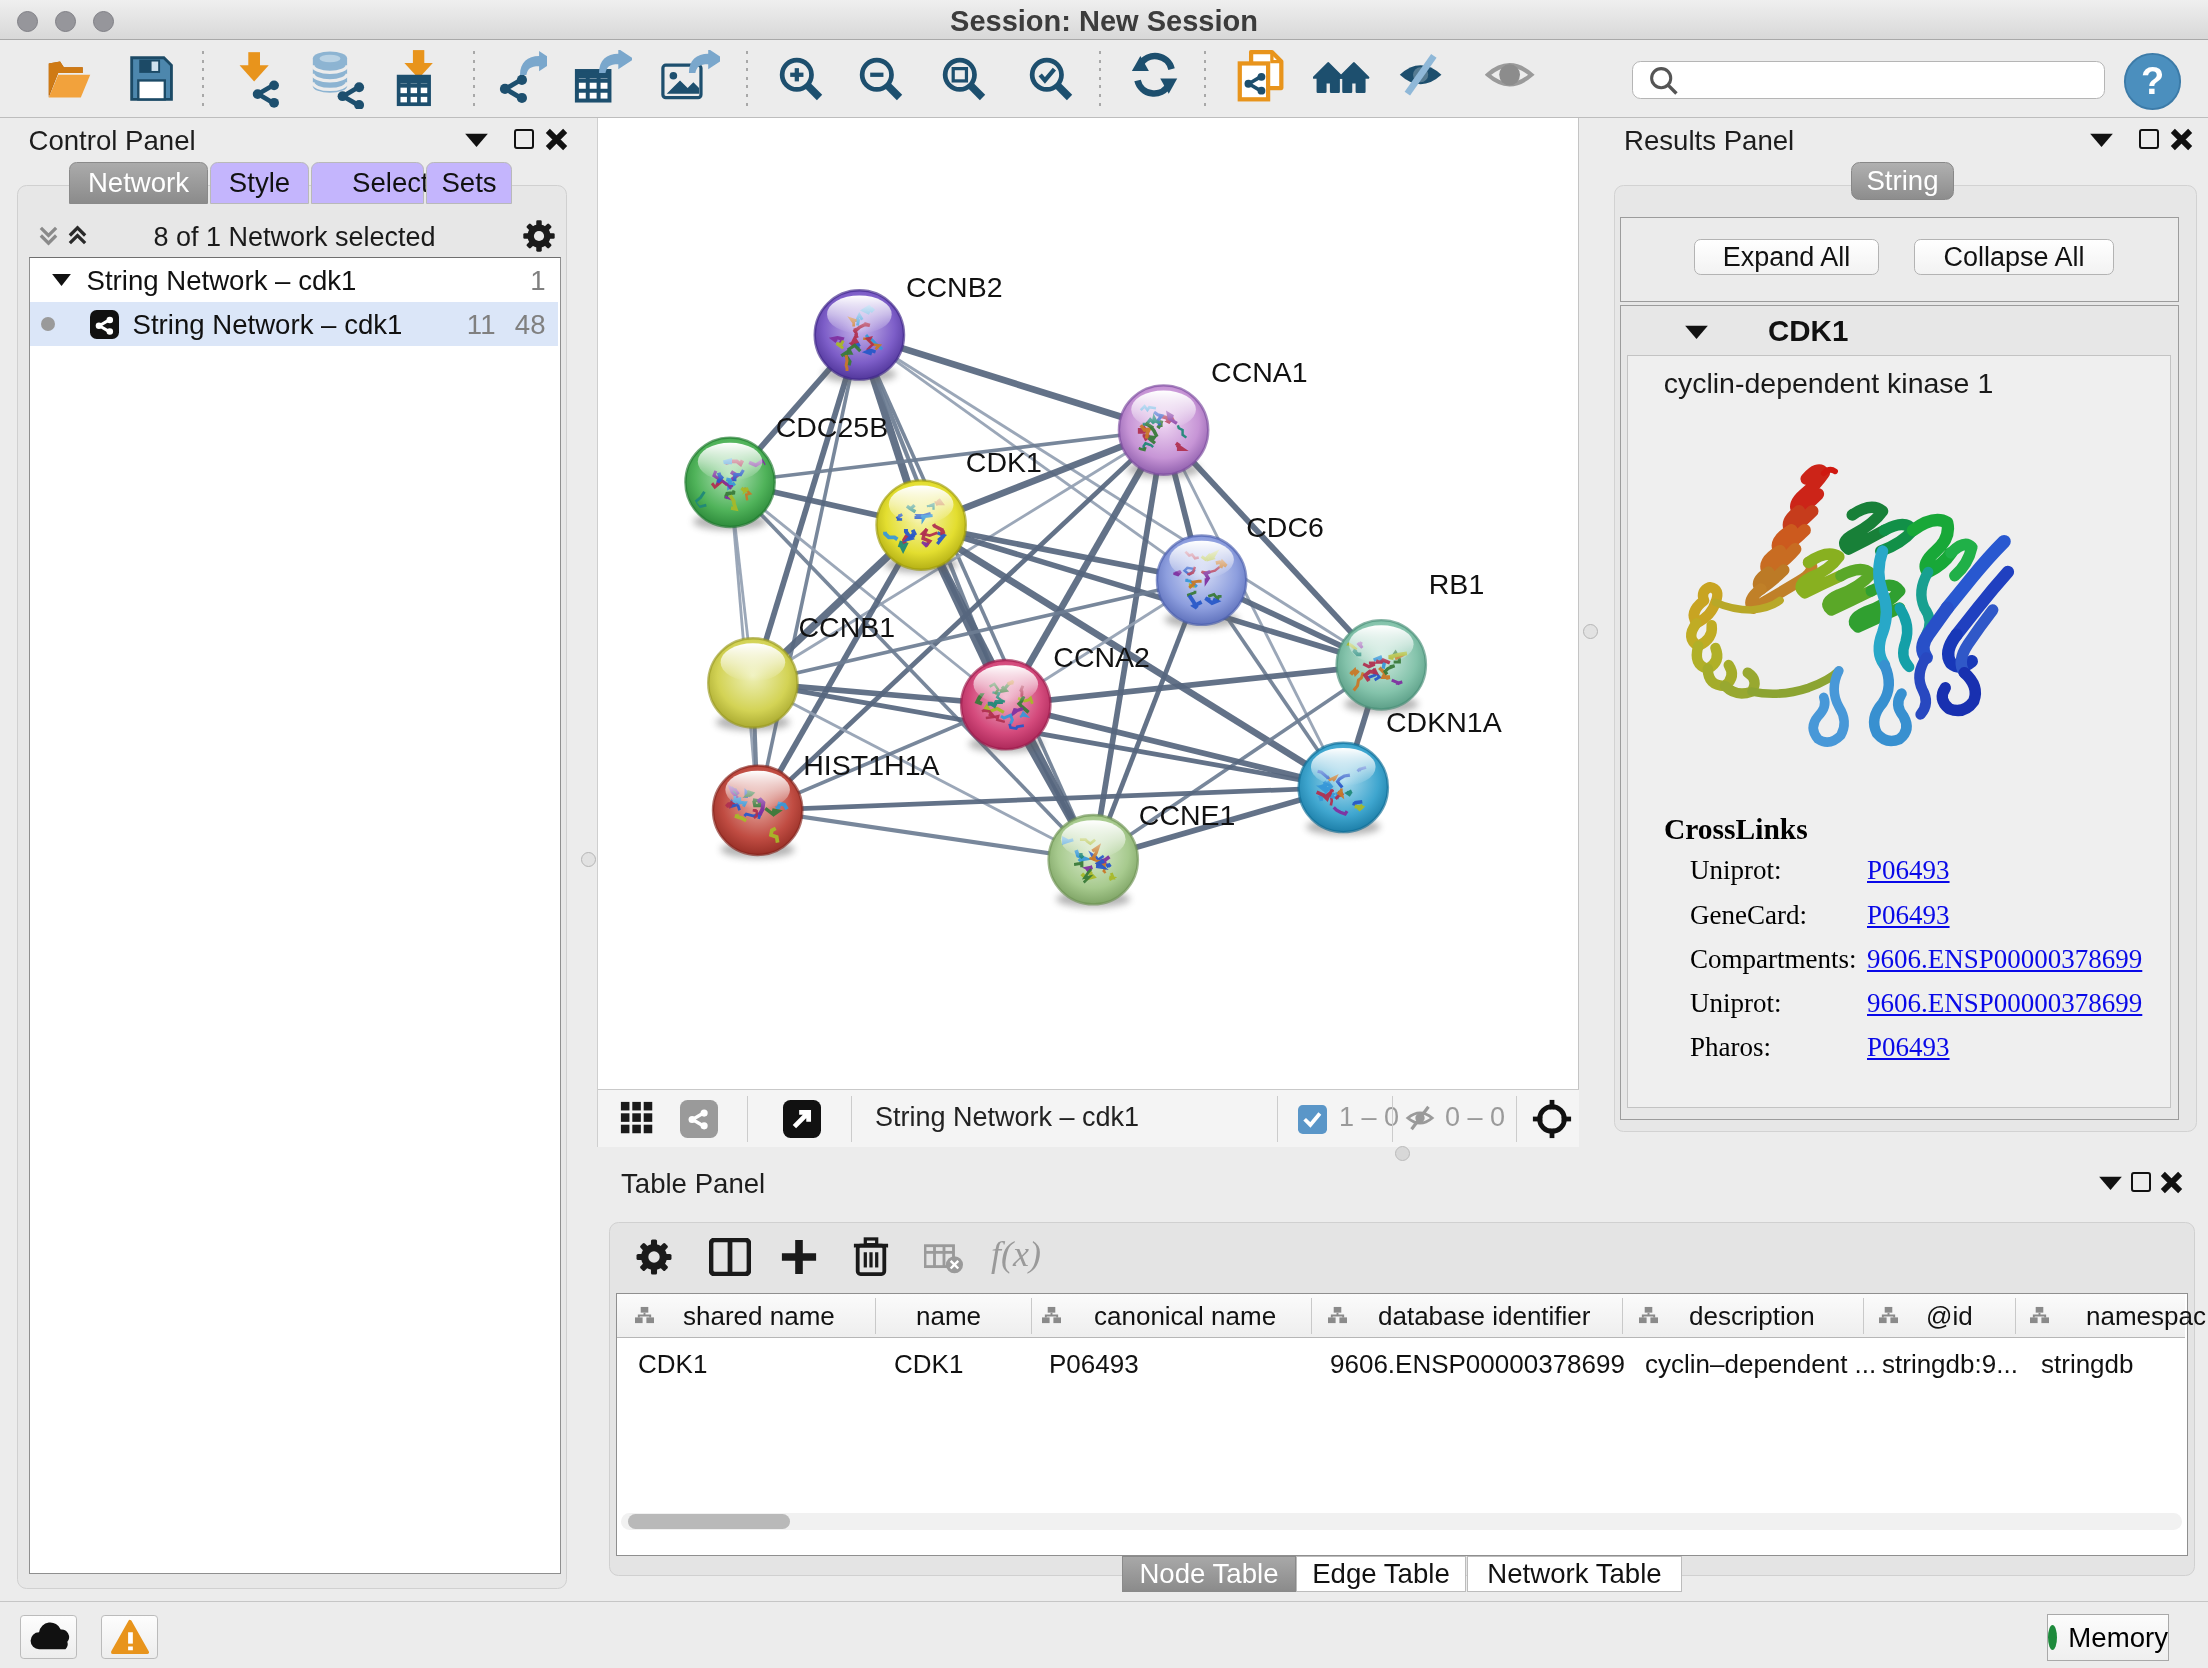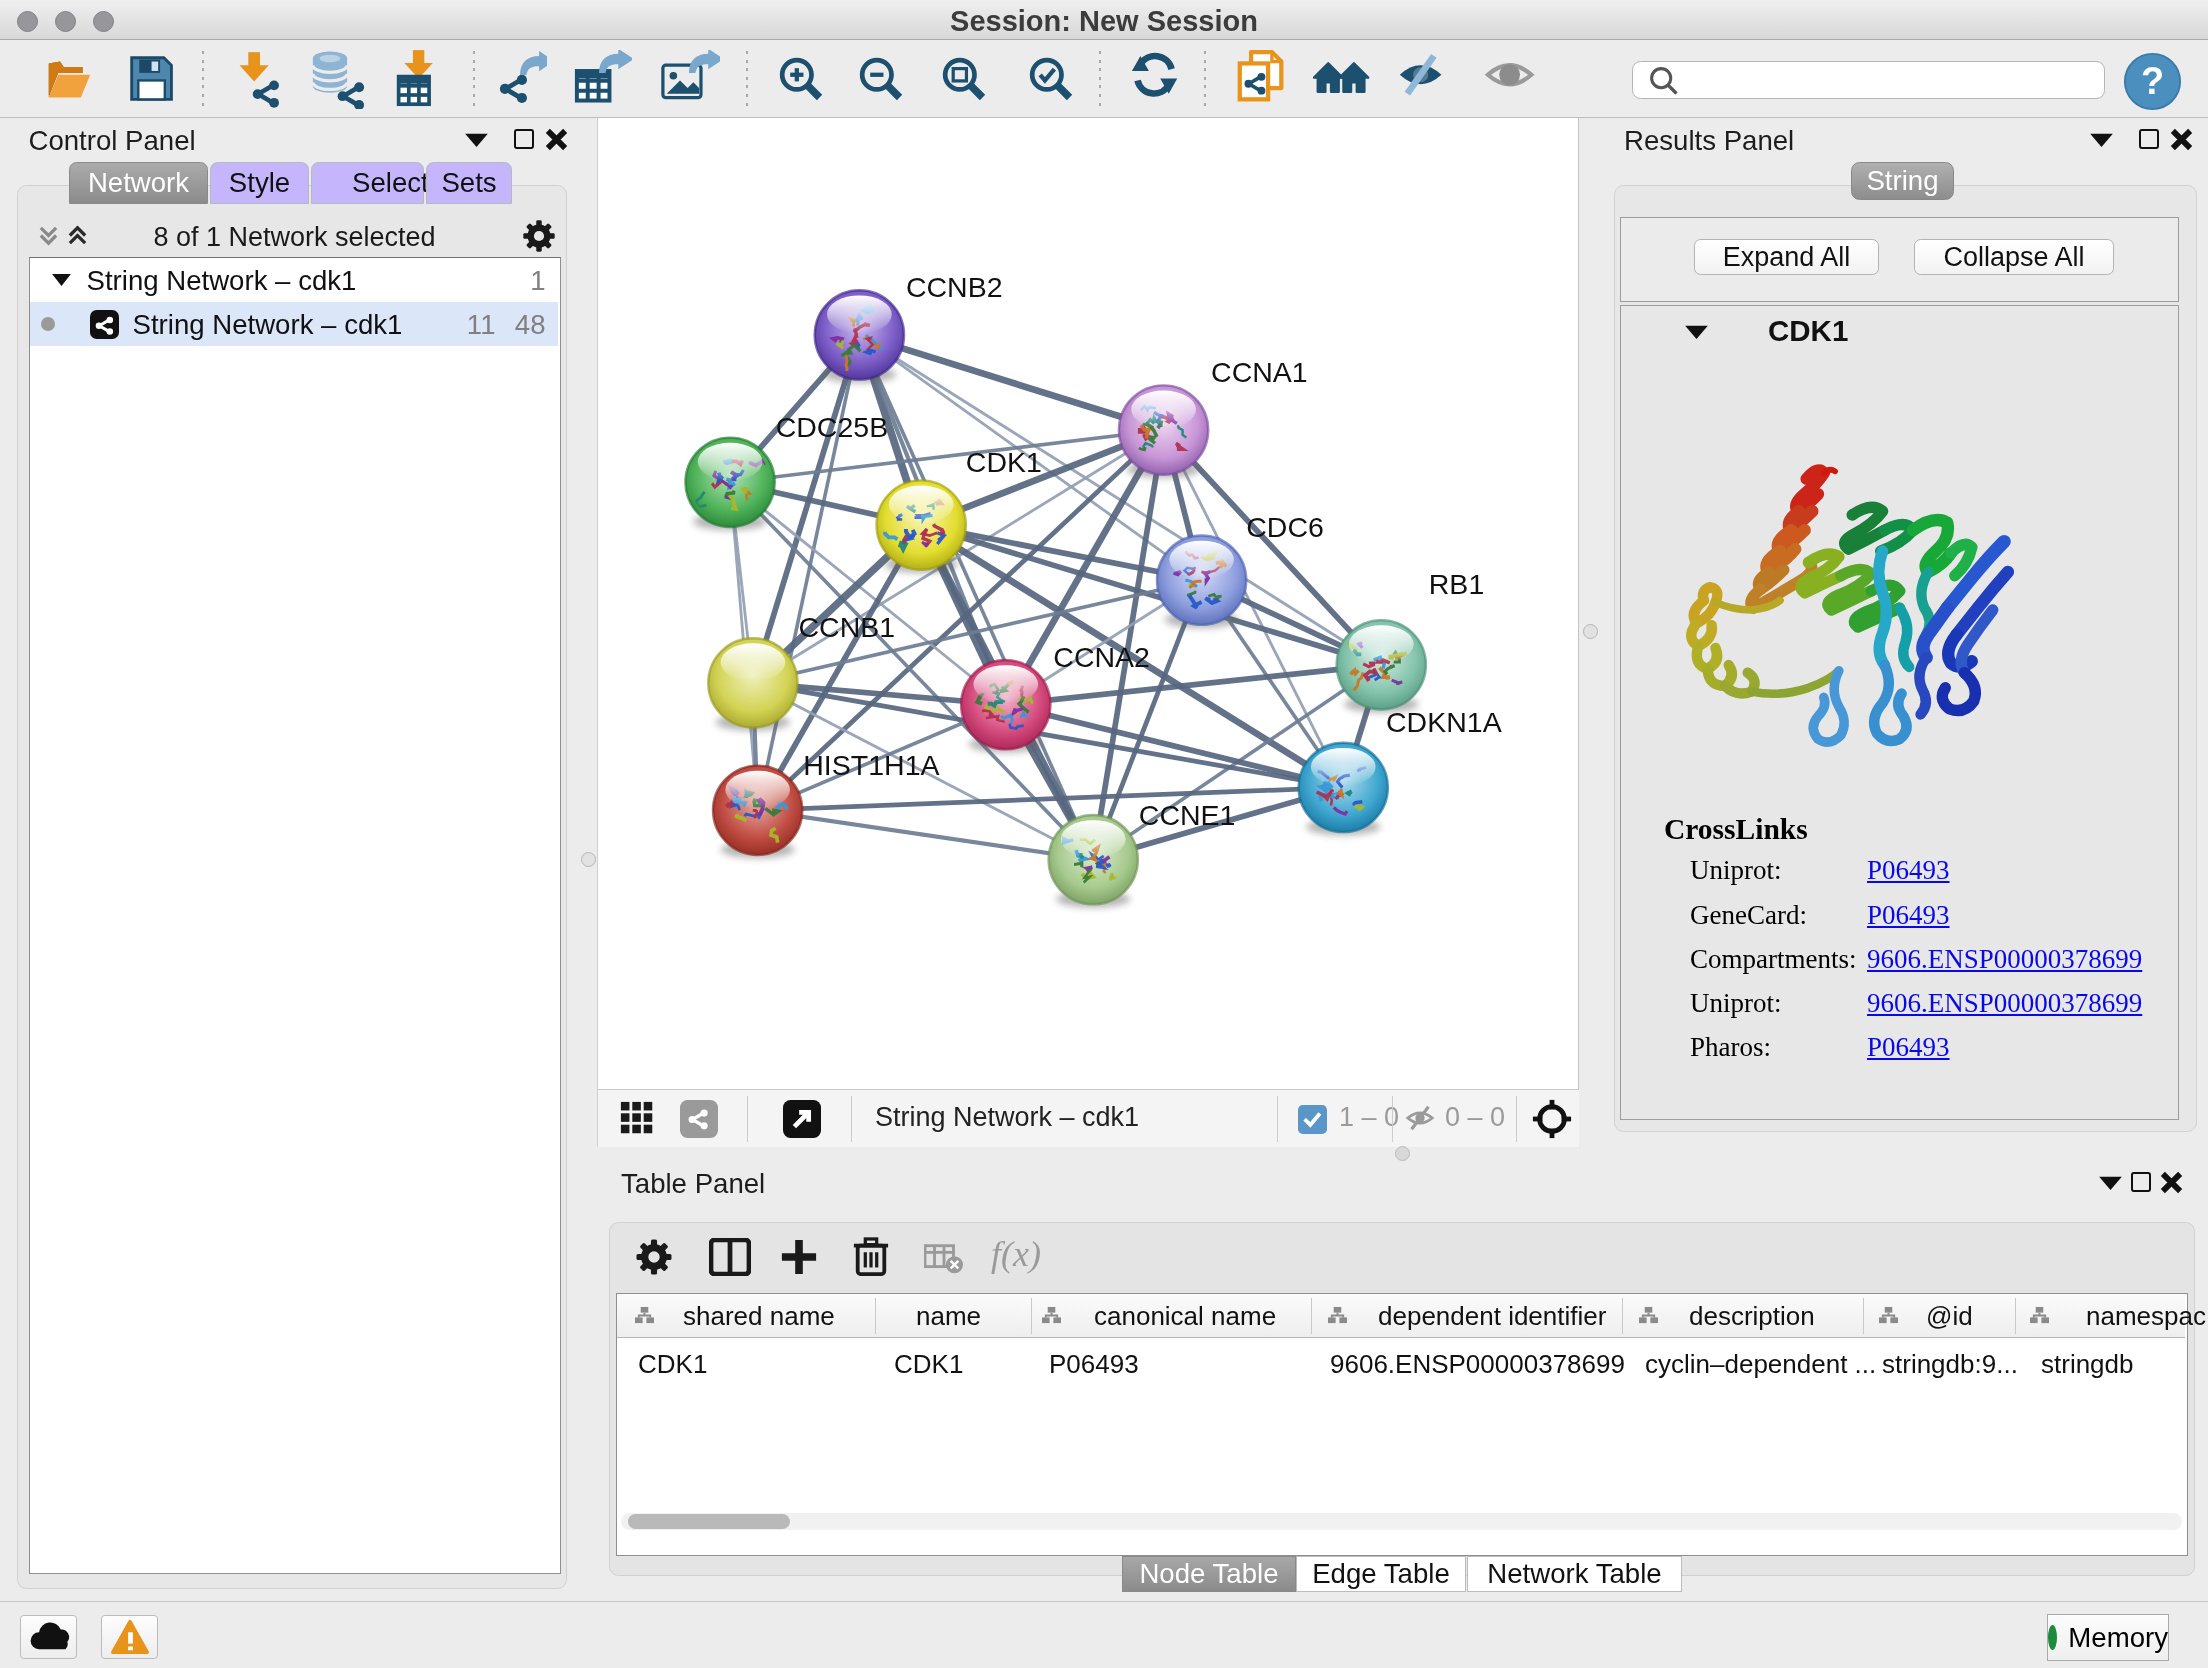--- a/index.html
+++ b/index.html
@@ -748,20 +748,23 @@
 <div id="stringtab" class="abs">String</div>
 <div id="expbox" class="abs">
     <div class="abs wbtn" style="left:73px;width:185px;">Expand All</div>
     <div class="abs wbtn" style="left:293px;width:200px;">Collapse All</div>
   </div>
 <div id="cdkbox" class="abs">
     <div class="abs" style="left:147px;top:7.6px;font-size:29.5px;font-weight:bold;color:#111;">CDK1</div>
     <svg class="abs" style="left:63px;top:17px;" width="25" height="17" viewBox="0 0 26 18" xmlns="http://www.w3.org/2000/svg">
       <polygon points="1,3 25,3 13,17" fill="#111"></polygon>
     </svg>
+    <div id="cdkcontent" class="abs">
+      <div id="cdkdesc" class="abs">cyclin-dependent kinase 1</div>
+    </div>
   </div>
 <svg class="abs" style="left:1666px;top:458px;" width="361" height="302" viewBox="0 0 380 318" xmlns="http://www.w3.org/2000/svg">
     <g fill="none" stroke-linecap="round" stroke-linejoin="round">
       <path d="M148 22 Q160 8 166 16 Q158 28 146 38 Q132 50 140 56 Q152 46 160 38" stroke="#cc2418" stroke-width="13"></path>
       <path d="M140 56 Q124 68 132 76 Q146 64 154 56" stroke="#c63c1c" stroke-width="13"></path>
       <path d="M132 76 Q112 88 120 98 Q136 86 146 76" stroke="#cc5a1e" stroke-width="13"></path>
       <path d="M120 98 Q100 110 108 120 Q126 108 136 96" stroke="#c86c22" stroke-width="13"></path>
       <path d="M108 120 Q92 130 100 138 Q114 128 124 118" stroke="#bc7a26" stroke-width="12"></path>
       <path d="M166 16 Q172 10 178 14" stroke="#d01810" stroke-width="6"></path>
       <path d="M100 138 Q84 150 92 158 Q110 148 140 130 Q160 118 150 110" stroke="#c08028" stroke-width="12"></path>
@@ -868,21 +871,21 @@
         <path d="M11 7 L11 10 M5 12 L5 10 L17 10 L17 12" stroke="#8a8a8a" stroke-width="2" fill="none"></path>
       </svg>
       <div class="abs th" style="left:477px;">canonical name</div>
       <div class="abs coldiv" style="left:694px;"></div>
       <svg class="abs" style="left:710px;top:12.4px;" width="21" height="19" viewBox="0 0 22 20" xmlns="http://www.w3.org/2000/svg">
         <rect x="7" y="1" width="8" height="6" fill="#8a8a8a"></rect>
         <rect x="1" y="12" width="8" height="6" fill="#8a8a8a"></rect>
         <rect x="13" y="12" width="8" height="6" fill="#8a8a8a"></rect>
         <path d="M11 7 L11 10 M5 12 L5 10 L17 10 L17 12" stroke="#8a8a8a" stroke-width="2" fill="none"></path>
       </svg>
-      <div class="abs th" style="left:761px;">dependent identifier</div>
+      <div class="abs th" style="left:761px;">database identifier</div>
       <div class="abs coldiv" style="left:1005px;"></div>
       <svg class="abs" style="left:1021px;top:12.4px;" width="21" height="19" viewBox="0 0 22 20" xmlns="http://www.w3.org/2000/svg">
         <rect x="7" y="1" width="8" height="6" fill="#8a8a8a"></rect>
         <rect x="1" y="12" width="8" height="6" fill="#8a8a8a"></rect>
         <rect x="13" y="12" width="8" height="6" fill="#8a8a8a"></rect>
         <path d="M11 7 L11 10 M5 12 L5 10 L17 10 L17 12" stroke="#8a8a8a" stroke-width="2" fill="none"></path>
       </svg>
       <div class="abs th" style="left:1072px;">description</div>
       <div class="abs coldiv" style="left:1246px;"></div>
       <svg class="abs" style="left:1261px;top:12.4px;" width="21" height="19" viewBox="0 0 22 20" xmlns="http://www.w3.org/2000/svg">

